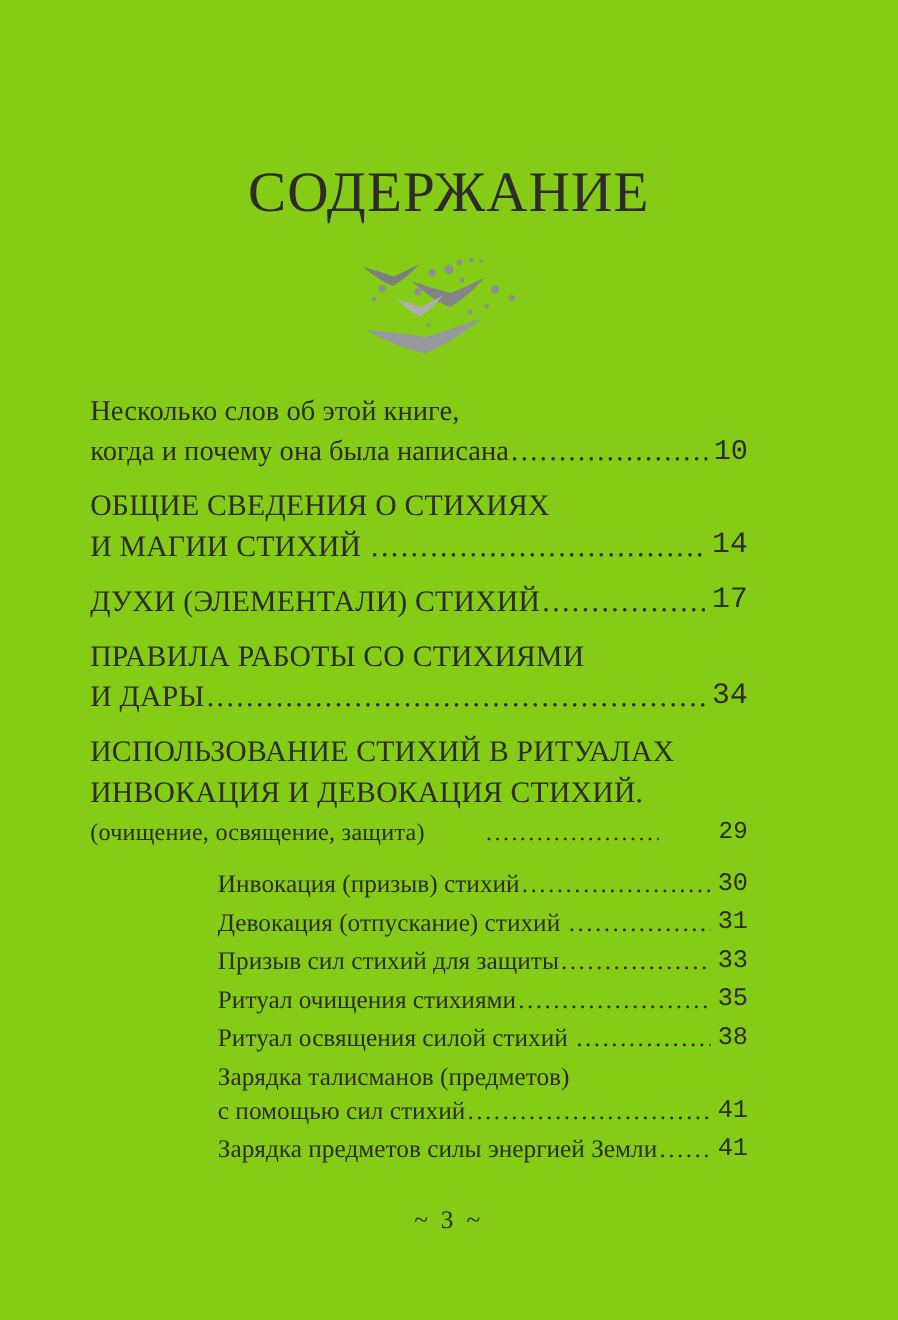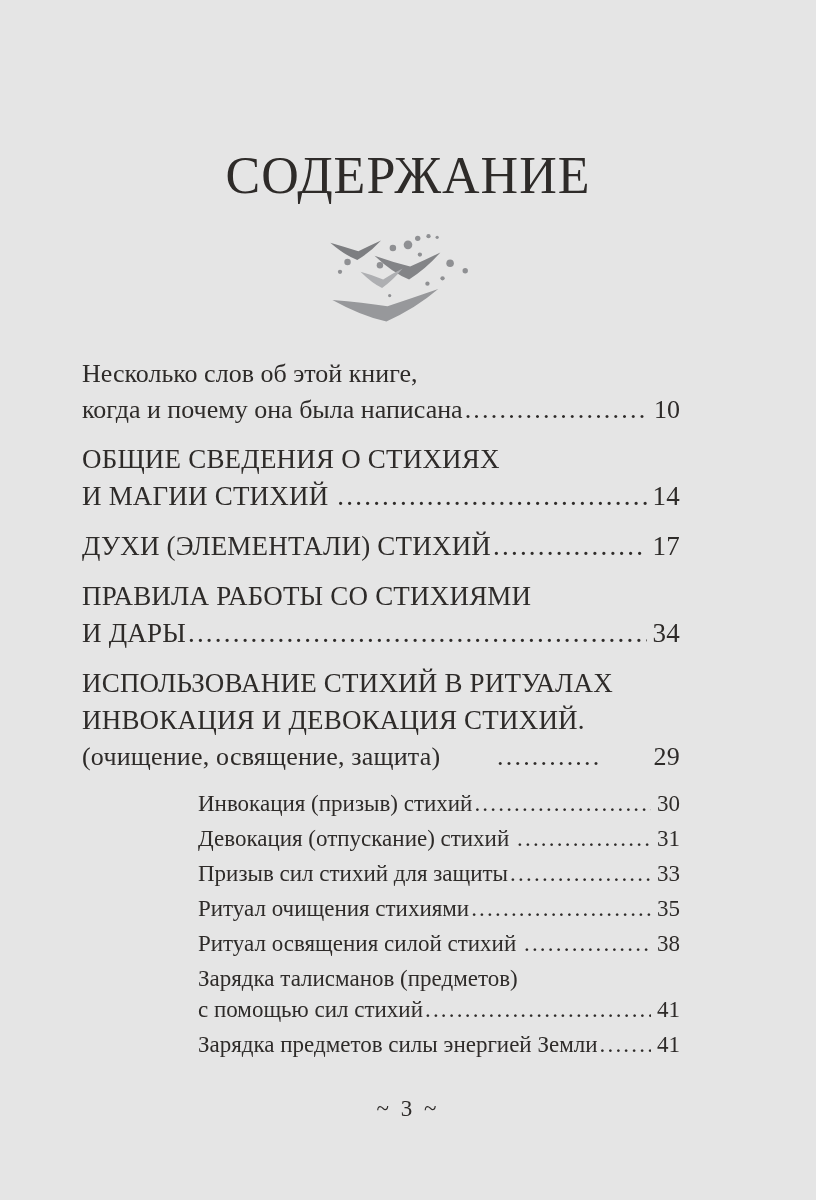--- a/index.html
+++ b/index.html
@@ -2,44 +2,44 @@
 <html><head>
 <meta charset="utf-8">
 <style>
   html,body{margin:0;padding:0;}
   body{
     width:816px;height:1200px;background:#ffffff;
     font-family:"Liberation Serif","DejaVu Serif",serif;
     color:#2e2b29;
     -webkit-font-smoothing:antialiased;
   }
-  .page{position:relative;width:816px;height:1200px;overflow:hidden;background:#e5e5e5;}
+  .page{position:relative;width:816px;height:1200px;overflow:hidden;background:#84cc16;}
   .title{
     margin:146px 0 0;text-align:center;
     font-size:52px;font-weight:400;letter-spacing:1px;line-height:1.15;
   }
   .ornament{width:190px;height:102px;margin:24px auto 0;}
   .ornament svg{display:block;width:100%;height:100%;}
   .toc{margin:24px 4px 0 82px;width:598px;}
   .entry{margin:0 0 13px;}
   .entry.caps{font-size:27px;line-height:37px;letter-spacing:0.2px;}
   .entry.normal{font-size:26px;line-height:36px;}
   .entry.sub{font-size:23px;line-height:31px;margin:0 0 4px 116px;}
   .line{display:block;white-space:pre;}
   .row{display:flex;align-items:flex-end;}
   .row .text{white-space:pre;}
-  .row.last-normal{font-size:26px;line-height:36px;gap:48px;}
+  .row.last-normal{font-size:22px;line-height:36px;gap:48px;}
   .dots{
     flex:1 1 auto;min-width:14px;overflow:hidden;white-space:nowrap;
     text-align:right;letter-spacing:2.2px;margin-left:2px;
   }
   .dots::after{
     content:"................................................................................................................................................................................................................";
   }
-  .page-num{padding-left:6px;}
+  .page-num{padding-left:6px;font-family:Liberation Mono, monospace;}
   .footer{
     position:absolute;left:0;right:0;top:1096px;text-align:center;
     font-size:23px;letter-spacing:3px;
   }
 </style>
 </head>
 <body>
 
 <div class="page">
 

